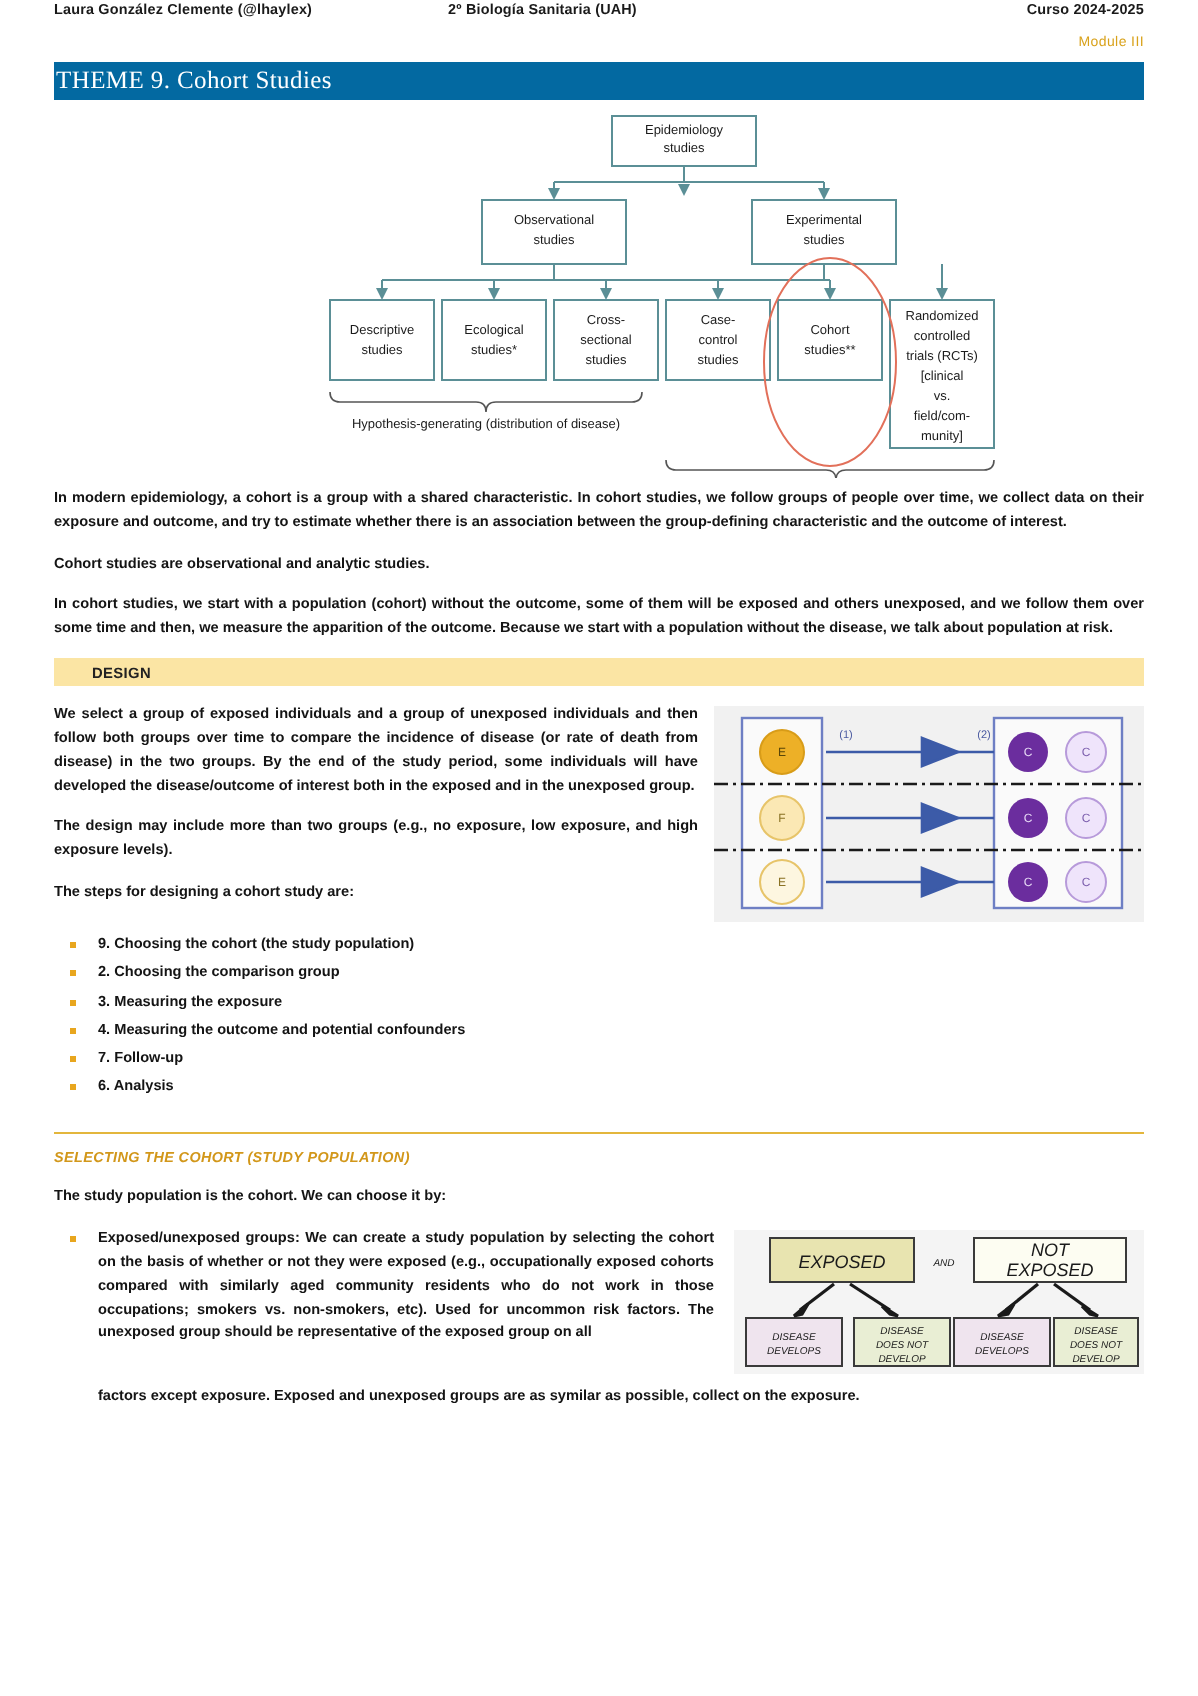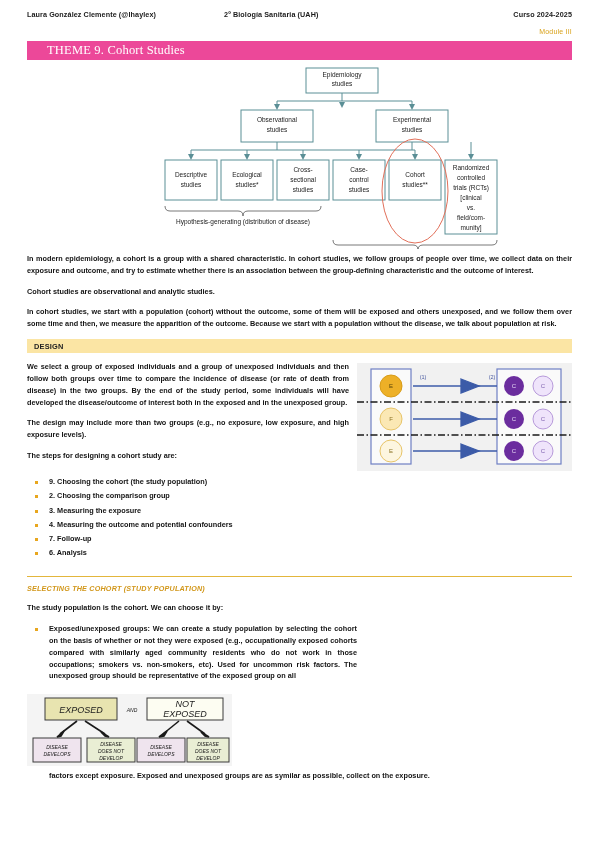--- a/index.html
+++ b/index.html
@@ -10,38 +10,38 @@
     background: #ffffff;
     font-family: "Liberation Sans", sans-serif;
     color: #1a1a1a;
     overflow: hidden;
   }
   .page { position: relative; width: 599px; height: 848px; padding: 0 27px; }
 
   
   .doc-header {
     display: flex; align-items: baseline; justify-content: space-between;
-    padding-top: 10px;
+    padding-top: 0;
     font-size: 7.2px; font-weight: bold; letter-spacing: .1px;
   }
   .doc-header .author { flex: 0 0 auto; }
   .doc-header .course { flex: 0 0 auto; margin-left: 68px; }
   .doc-header .year   { flex: 0 0 auto; margin-left: auto; }
   .module-line {
     text-align: right; font-size: 7px; font-weight: normal;
     color: #d9a21b; margin-top: 9px; letter-spacing: .2px;
   }
 
   
   .theme-bar {
     margin-top: 6px;
     height: 19px;
-    background: #ec4899;
+    background: #0369a1;
     display: flex; align-items: center;
-    padding-left: 20px;
+    padding-left: 1px;
   }
   .theme-bar .title {
     color: #ffffff; font-family: "Liberation Serif", serif;
     font-size: 12.5px; letter-spacing: .2px;
   }
 
   
   .chart-wrap { position: relative; height: 185px; margin-top: 4px; }
   .fc { position: absolute; left: 0; top: 0; }
 
@@ -50,21 +50,21 @@
     font-size: 7.3px; font-weight: bold; line-height: 1.62;
     margin: 0 0 9px 0; text-align: justify; color: #141414;
   }
   p.body.first { margin-top: 4px; }
 
   
   .band {
     background: #fbe5a4;
     height: 14px;
     display: flex; align-items: center;
-    padding-left: 7px;
+    padding-left: 19px;
     margin-top: 6px; margin-bottom: 8px;
   }
   .band .band-label { font-size: 7.4px; font-weight: bold; color: #222; letter-spacing: .2px; }
 
   
   .design-row { display: flex; align-items: flex-start; gap: 8px; }
   .design-col-left { width: 322px; }
   .design-col-right { width: 215px; padding-top: 2px; }
 
   ul.steps { list-style: none; margin: 4px 0 0 0; padding: 0; }
@@ -79,21 +79,21 @@
 
   
   .design-diagram { background: #f1f1f1; width: 215px; height: 108px; position: relative; }
 
   
   .rule { border-top: 1px solid #e3b63c; margin-top: 16px; }
   .sub-head {
     font-size: 7.2px; font-weight: bold; color: #d2971a;
     letter-spacing: .2px; margin-top: 7px; margin-bottom: 9px; font-style: italic;
   }
-  .cohort-row { display: flex; gap: 10px; align-items: flex-start; flex-direction: column; }
+  .cohort-row { display: flex; gap: 10px; align-items: flex-start; }
   .cohort-left { width: 330px; }
   .cohort-right { width: 205px; padding-top: 2px; font-style: italic; }
   ul.bullets { list-style: none; margin: 0; padding: 0; }
   ul.bullets li {
     position: relative; padding-left: 22px;
     font-size: 7.3px; font-weight: bold; line-height: 1.62; color: #141414;
     text-align: justify;
   }
   ul.bullets li::before {
     content: ""; position: absolute; left: 8px; top: 4.5px;

